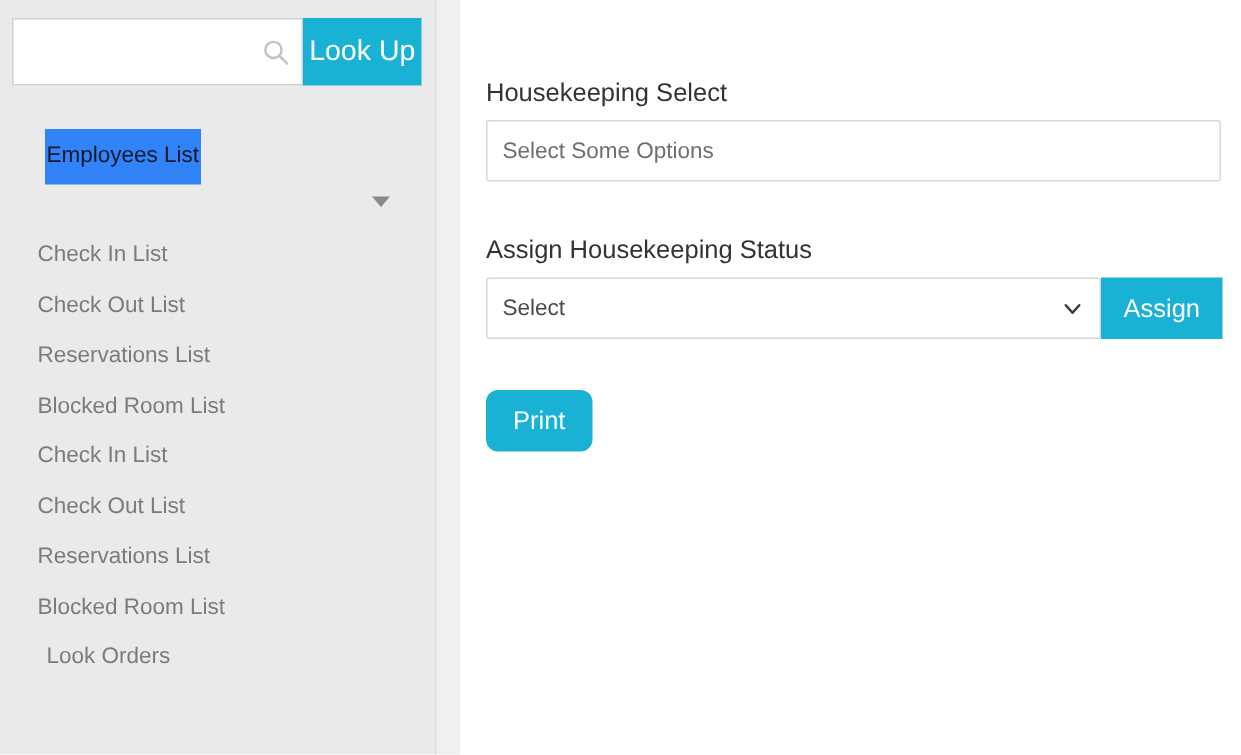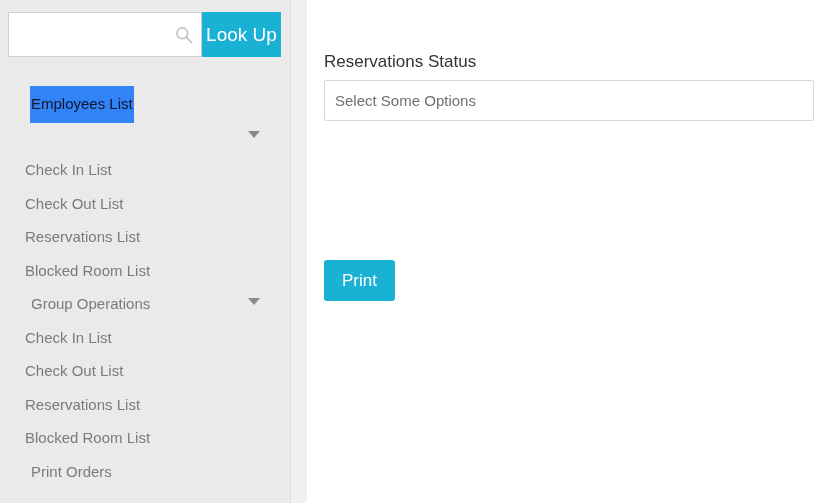--- a/index.html
+++ b/index.html
@@ -212,21 +212,21 @@
     white-space: nowrap;
   }
 
   #print-group { left: 17px; top: 260px; }
   .print-btn {
     width: 71px;
     height: 41px;
     background: #1ab2d4;
     color: #ffffff;
     border: 0;
-    border-radius: 3px;
+    border-radius: 8px;
     font-family: "Liberation Sans", sans-serif;
     font-size: 17px;
     line-height: 41px;
     text-align: center;
     cursor: pointer;
     padding: 0;
   }
 </style>
 </head>
 <body>
@@ -246,39 +246,50 @@
       <button class="lookup-btn">Look Up</button>
     </div>
 
     <div class="nav" id="nav-list">
         <div class="nav-item level-0 selected"><span class="label-text">Employees List</span></div>
         <div class="nav-item level-0"><span class="caret-icon"></span></div>
         <div class="nav-item level-1"><span class="label-text">Check In List</span></div>
         <div class="nav-item level-1"><span class="label-text">Check Out List</span></div>
         <div class="nav-item level-1"><span class="label-text">Reservations List</span></div>
         <div class="nav-item level-1"><span class="label-text">Blocked Room List</span></div>
-        <div class="nav-item level-0"><span class="label-text">Group Operations</span><span class="caret-icon"></span></div>
         <div class="nav-item level-1"><span class="label-text">Check In List</span></div>
         <div class="nav-item level-1"><span class="label-text">Check Out List</span></div>
         <div class="nav-item level-1"><span class="label-text">Reservations List</span></div>
         <div class="nav-item level-1"><span class="label-text">Blocked Room List</span></div>
-        <div class="nav-item level-0"><span class="label-text">Print Orders</span></div>
+        <div class="nav-item level-0"><span class="label-text">Look Orders</span></div>
       </div>
   </div>
 
   <div id="sidebar-gutter"></div>
 
   <div id="main">
 
     <div class="field-group" id="hk-status-group">
-      <div class="field-label">Reservations Status</div>
+      <div class="field-label">Housekeeping Select</div>
       <div class="multiselect">
         <span class="placeholder">Select Some Options</span>
       </div>
     </div>
 
+    <div class="field-group" id="assign-group">
+      <div class="field-label">Assign Housekeeping Status</div>
+      <div class="assign-row">
+        <div class="select-wrap">
+          <span class="select-value">Select</span>
+          <svg class="chevron-down-icon" viewBox="0 0 14 14">
+            <polyline points="2.5,4.5 7,9.5 11.5,4.5" fill="none" stroke="#3a3a3a" stroke-width="1.7" stroke-linecap="round" stroke-linejoin="round"></polyline>
+          </svg>
+        </div>
+        <button class="assign-btn">Assign</button>
+      </div>
+    </div>
 
     <div class="field-group" id="print-group">
       <button class="print-btn">Print</button>
     </div>
 
   </div>
 </div>
 
 </body></html>

